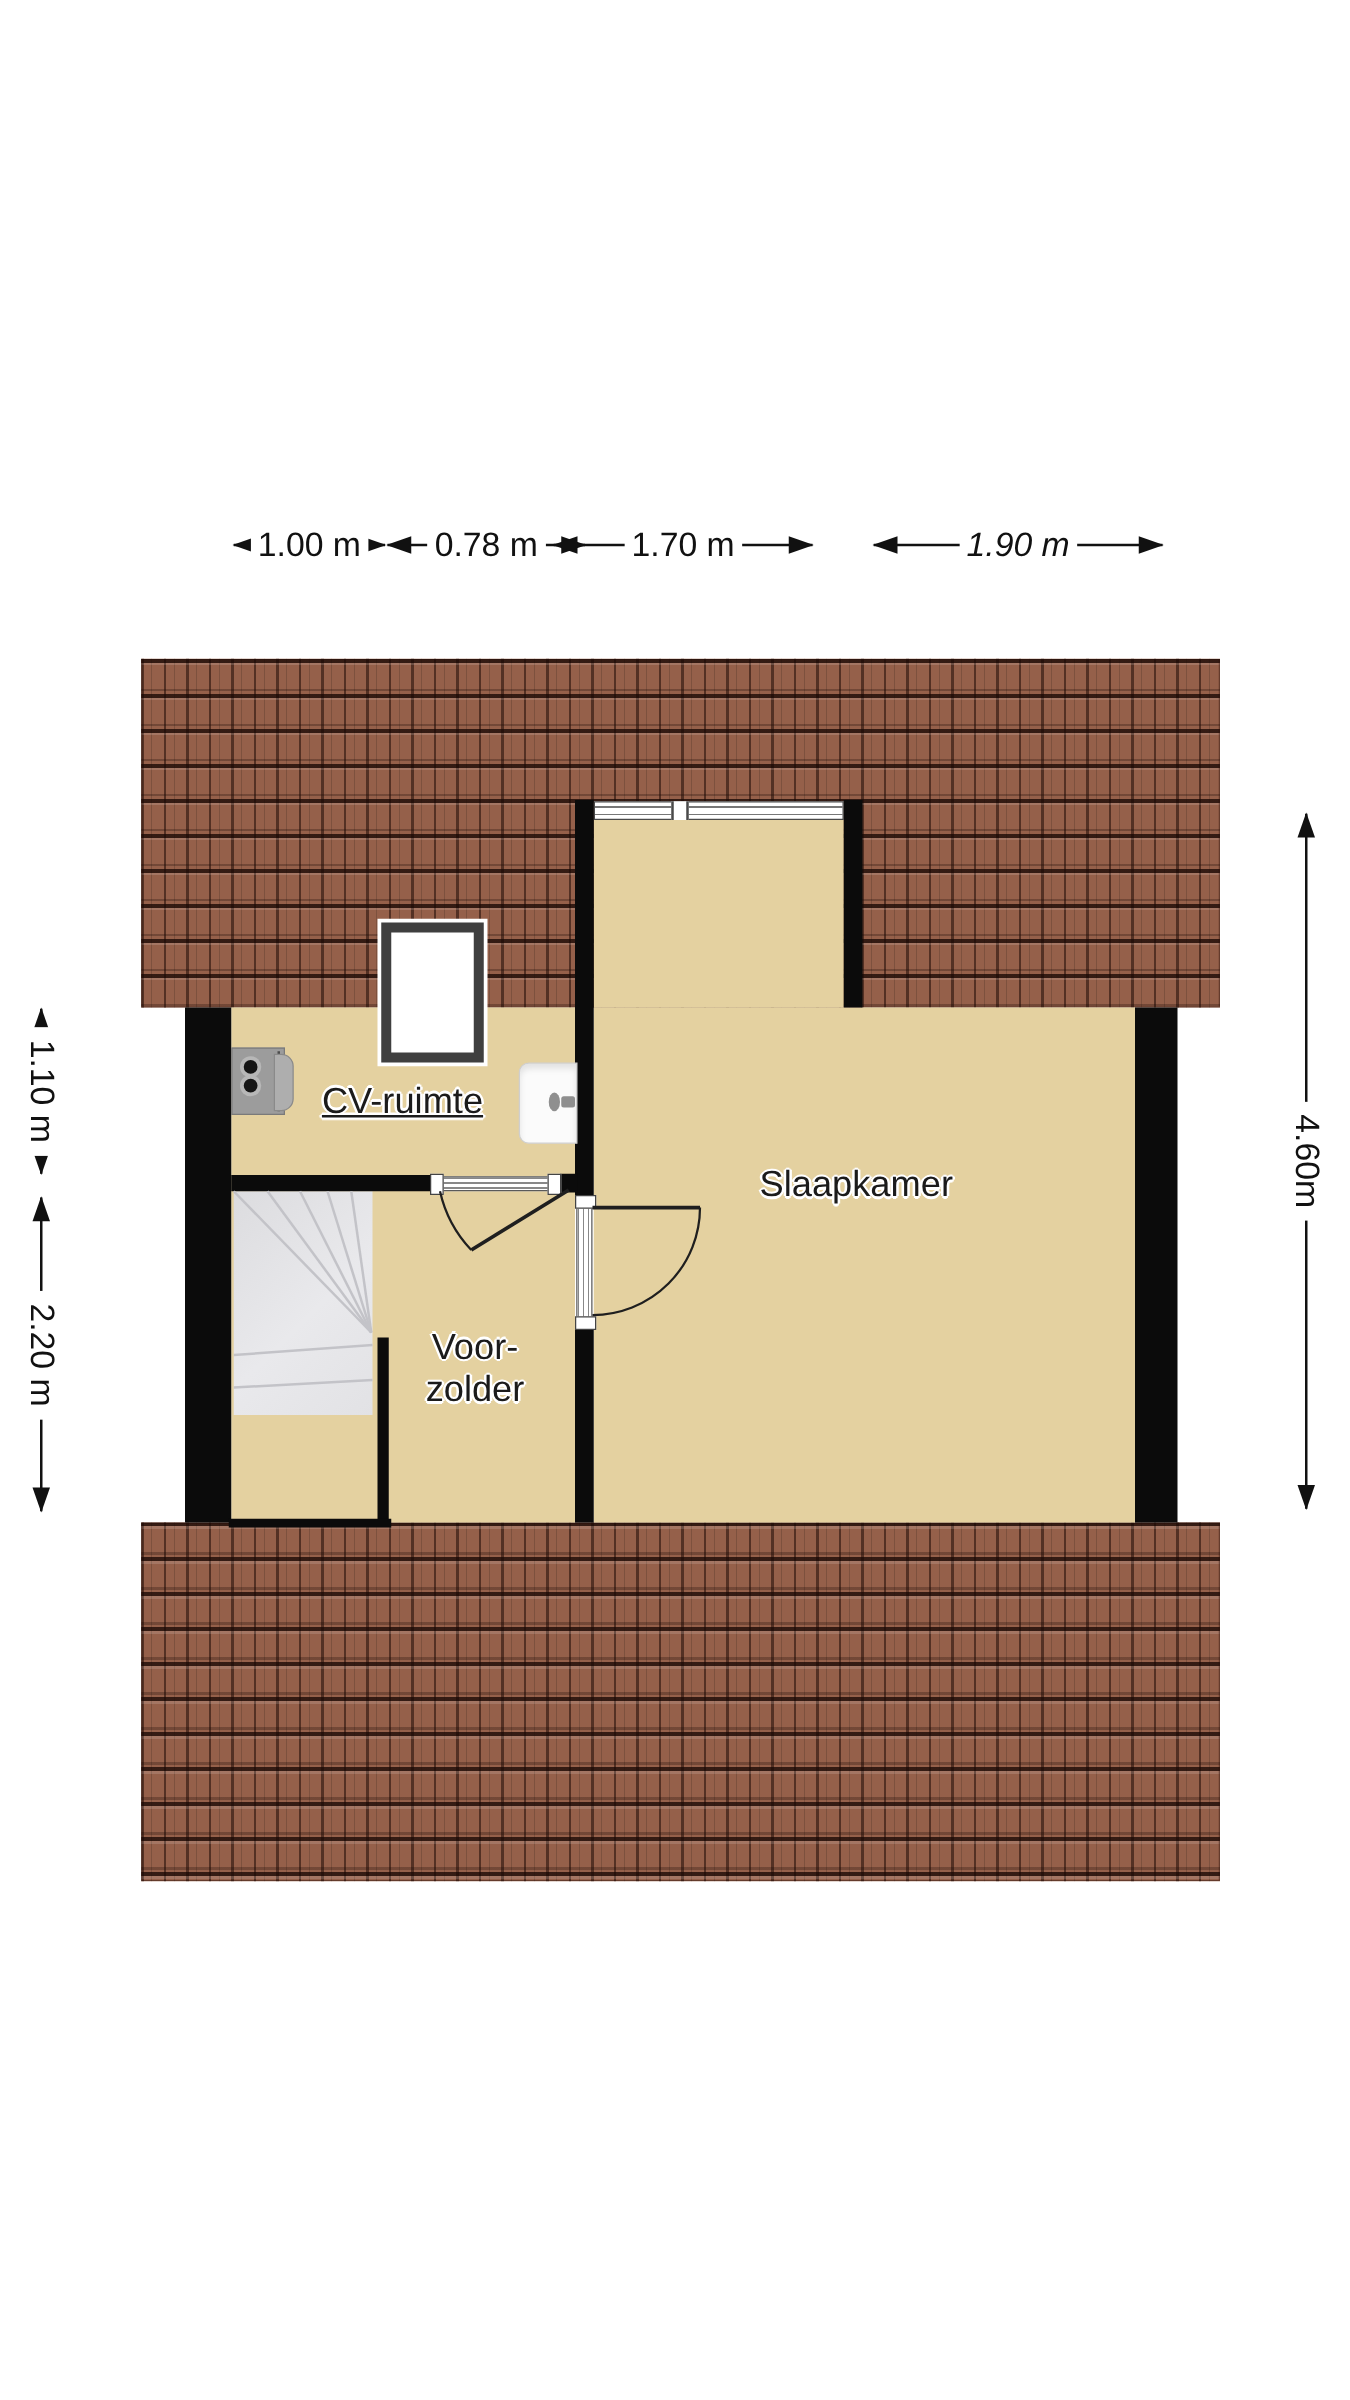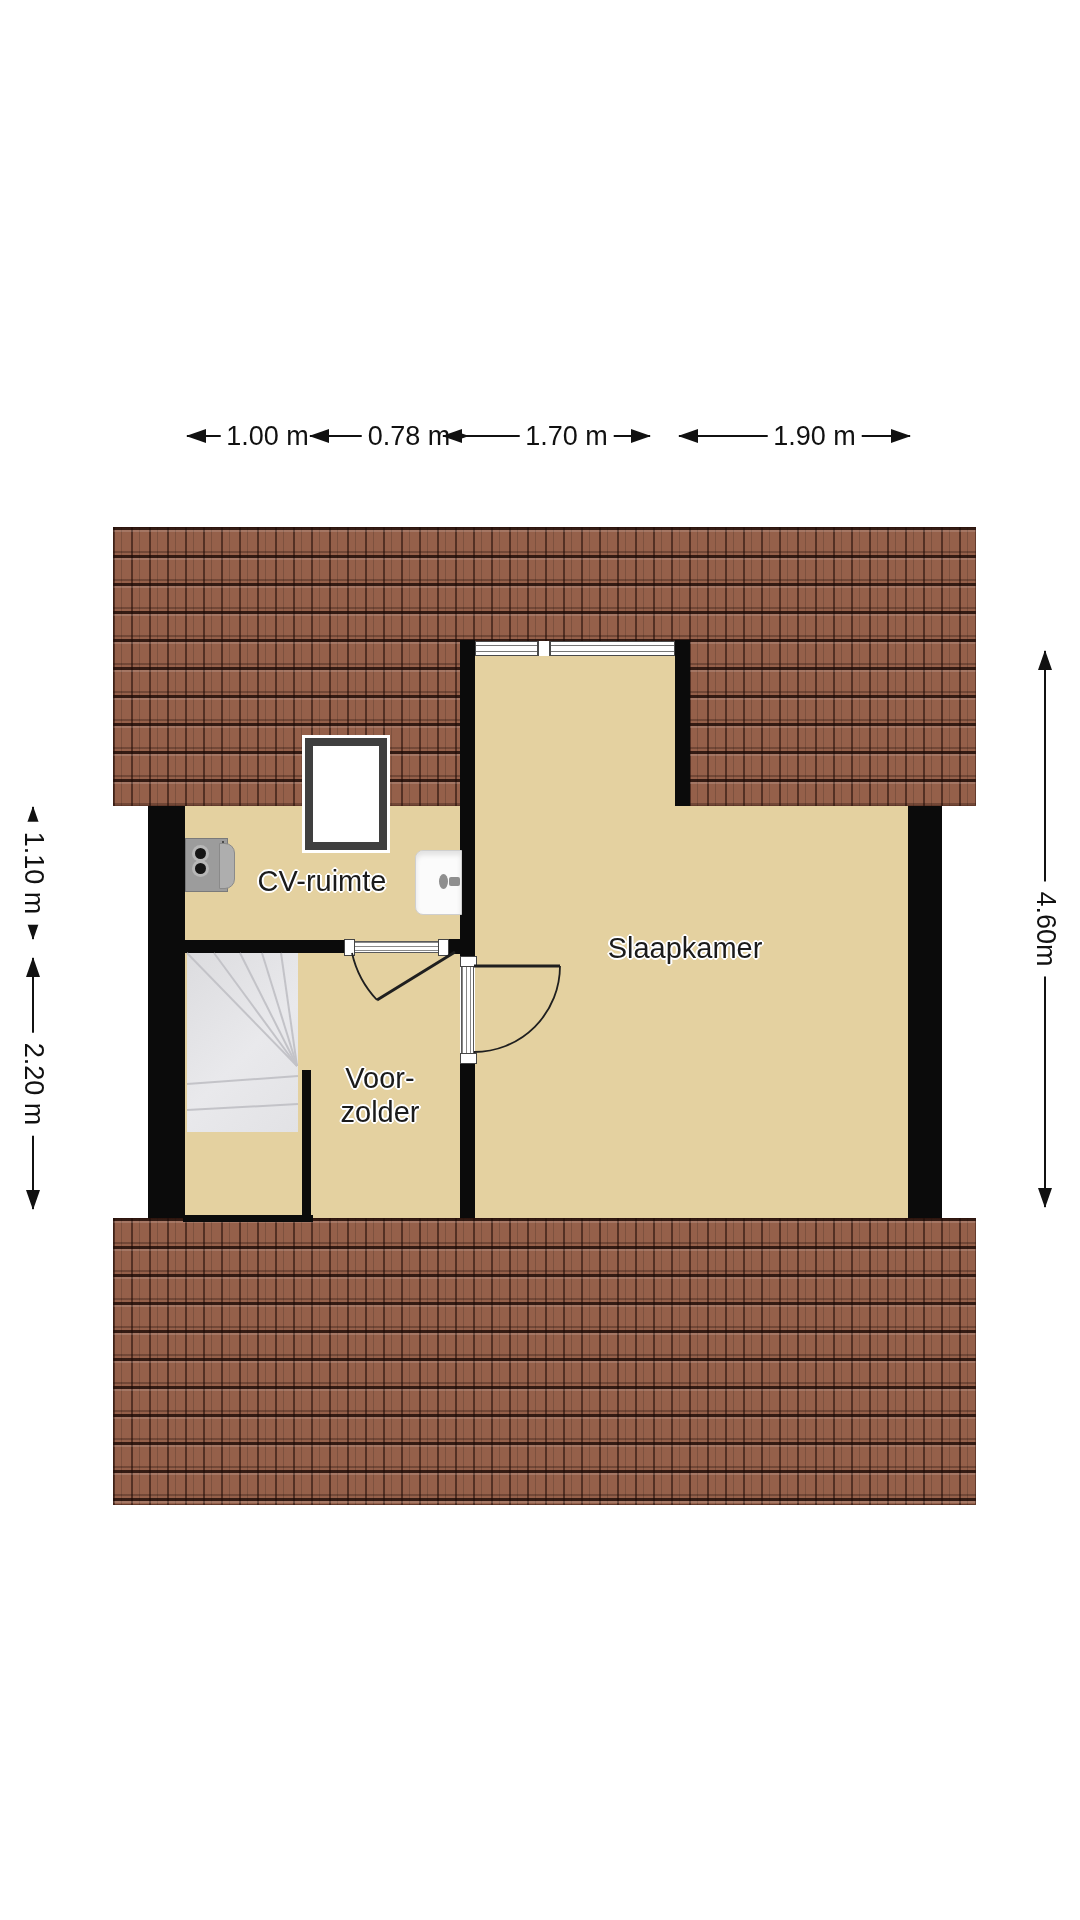--- a/index.html
+++ b/index.html
@@ -73,21 +73,21 @@
     white-space:nowrap;text-align:center;line-height:34px;
     text-shadow:-2px 0 0 #fff,2px 0 0 #fff,0 -2px 0 #fff,0 2px 0 #fff,-1px -1px 0 #fff,1px 1px 0 #fff,-1px 1px 0 #fff,1px -1px 0 #fff;}
 
   
   .hdim{position:absolute;top:420px;height:32px;}
   .hdim .line{position:absolute;left:1px;right:1px;top:15px;height:2px;background:var(--text);}
   .hdim .ah{position:absolute;width:0;height:0;top:9px;}
   .hdim .ah-left{left:0;border-top:7px solid transparent;border-bottom:7px solid transparent;border-right:20px solid var(--text);}
   .hdim .ah-right{right:0;border-top:7px solid transparent;border-bottom:7px solid transparent;border-left:20px solid var(--text);}
   .hdim .hlabel{position:absolute;left:50%;top:50%;transform:translate(-50%,-50%);background:#fff;
-    padding:0 6px;font-size:27px;white-space:nowrap;margin-left:20px;}
+    padding:0 6px;font-size:27px;white-space:nowrap;}
 
   .vdim{position:absolute;width:80px;}
   .vdim .vline{position:absolute;left:39px;top:1px;bottom:1px;width:2px;background:var(--text);}
   .vdim .ah{position:absolute;width:0;height:0;left:33px;}
   .vdim .ah-up{top:0;border-left:7px solid transparent;border-right:7px solid transparent;border-bottom:20px solid var(--text);}
   .vdim .ah-down{bottom:0;border-left:7px solid transparent;border-right:7px solid transparent;border-top:20px solid var(--text);}
   .vdim .vlabel{position:absolute;left:40px;top:50%;transform:translate(-50%,-50%) rotate(90deg);
     background:#fff;padding:0 10px;font-size:27px;white-space:nowrap;}
 
   svg.overlay{position:absolute;left:0;top:0;width:1080px;height:1920px;pointer-events:none;}
@@ -108,21 +108,21 @@
     <div class="ah ah-left"></div>
     <div class="ah ah-right"></div>
     <span class="hlabel">0.78 m</span>
   </div>
   <div class="hdim" style="left:442px;width:209px;">
     <div class="line"></div>
     <div class="ah ah-left"></div>
     <div class="ah ah-right"></div>
     <span class="hlabel">1.70 m</span>
   </div>
-  <div class="hdim" style="left:678px;width:233px;">
+  <div class="hdim" style="left:698px;width:233px;font-style:italic;">
     <div class="line"></div>
     <div class="ah ah-left"></div>
     <div class="ah ah-right"></div>
     <span class="hlabel">1.90 m</span>
   </div>
 
   <div class="roof roof-top"></div>
   <div class="roof roof-bottom"></div>
 
   <div class="floor" style="left:185px;top:806px;width:275px;height:412px;"></div>
@@ -174,21 +174,21 @@
       <line x1="187" y1="1110" x2="298" y2="1104"></line>
     </g>
     <g stroke="#1f1f1f" fill="none">
       <path d="M455 952 L377 1000" stroke-width="3"></path>
       <path d="M352 953 A100 100 0 0 0 377 1000" stroke-width="1.8"></path>
       <path d="M474 966 L560 966" stroke-width="3"></path>
       <path d="M560 966 A86 86 0 0 1 474 1052" stroke-width="1.8"></path>
     </g>
   </svg>
 
-  <div class="room-label" style="left:322px;top:881px;">CV-ruimte</div>
+  <div class="room-label" style="left:322px;top:881px;text-decoration:underline;">CV-ruimte</div>
   <div class="room-label" style="left:685px;top:948px;">Slaapkamer</div>
   <div class="room-label" style="left:380px;top:1095px;">
     <div>Voor-</div>
     <div>zolder</div>
   </div>
 
   <div class="vdim" style="left:-7px;top:806px;height:134px;">
     <div class="vline"></div>
     <div class="ah ah-up"></div>
     <div class="ah ah-down"></div>

